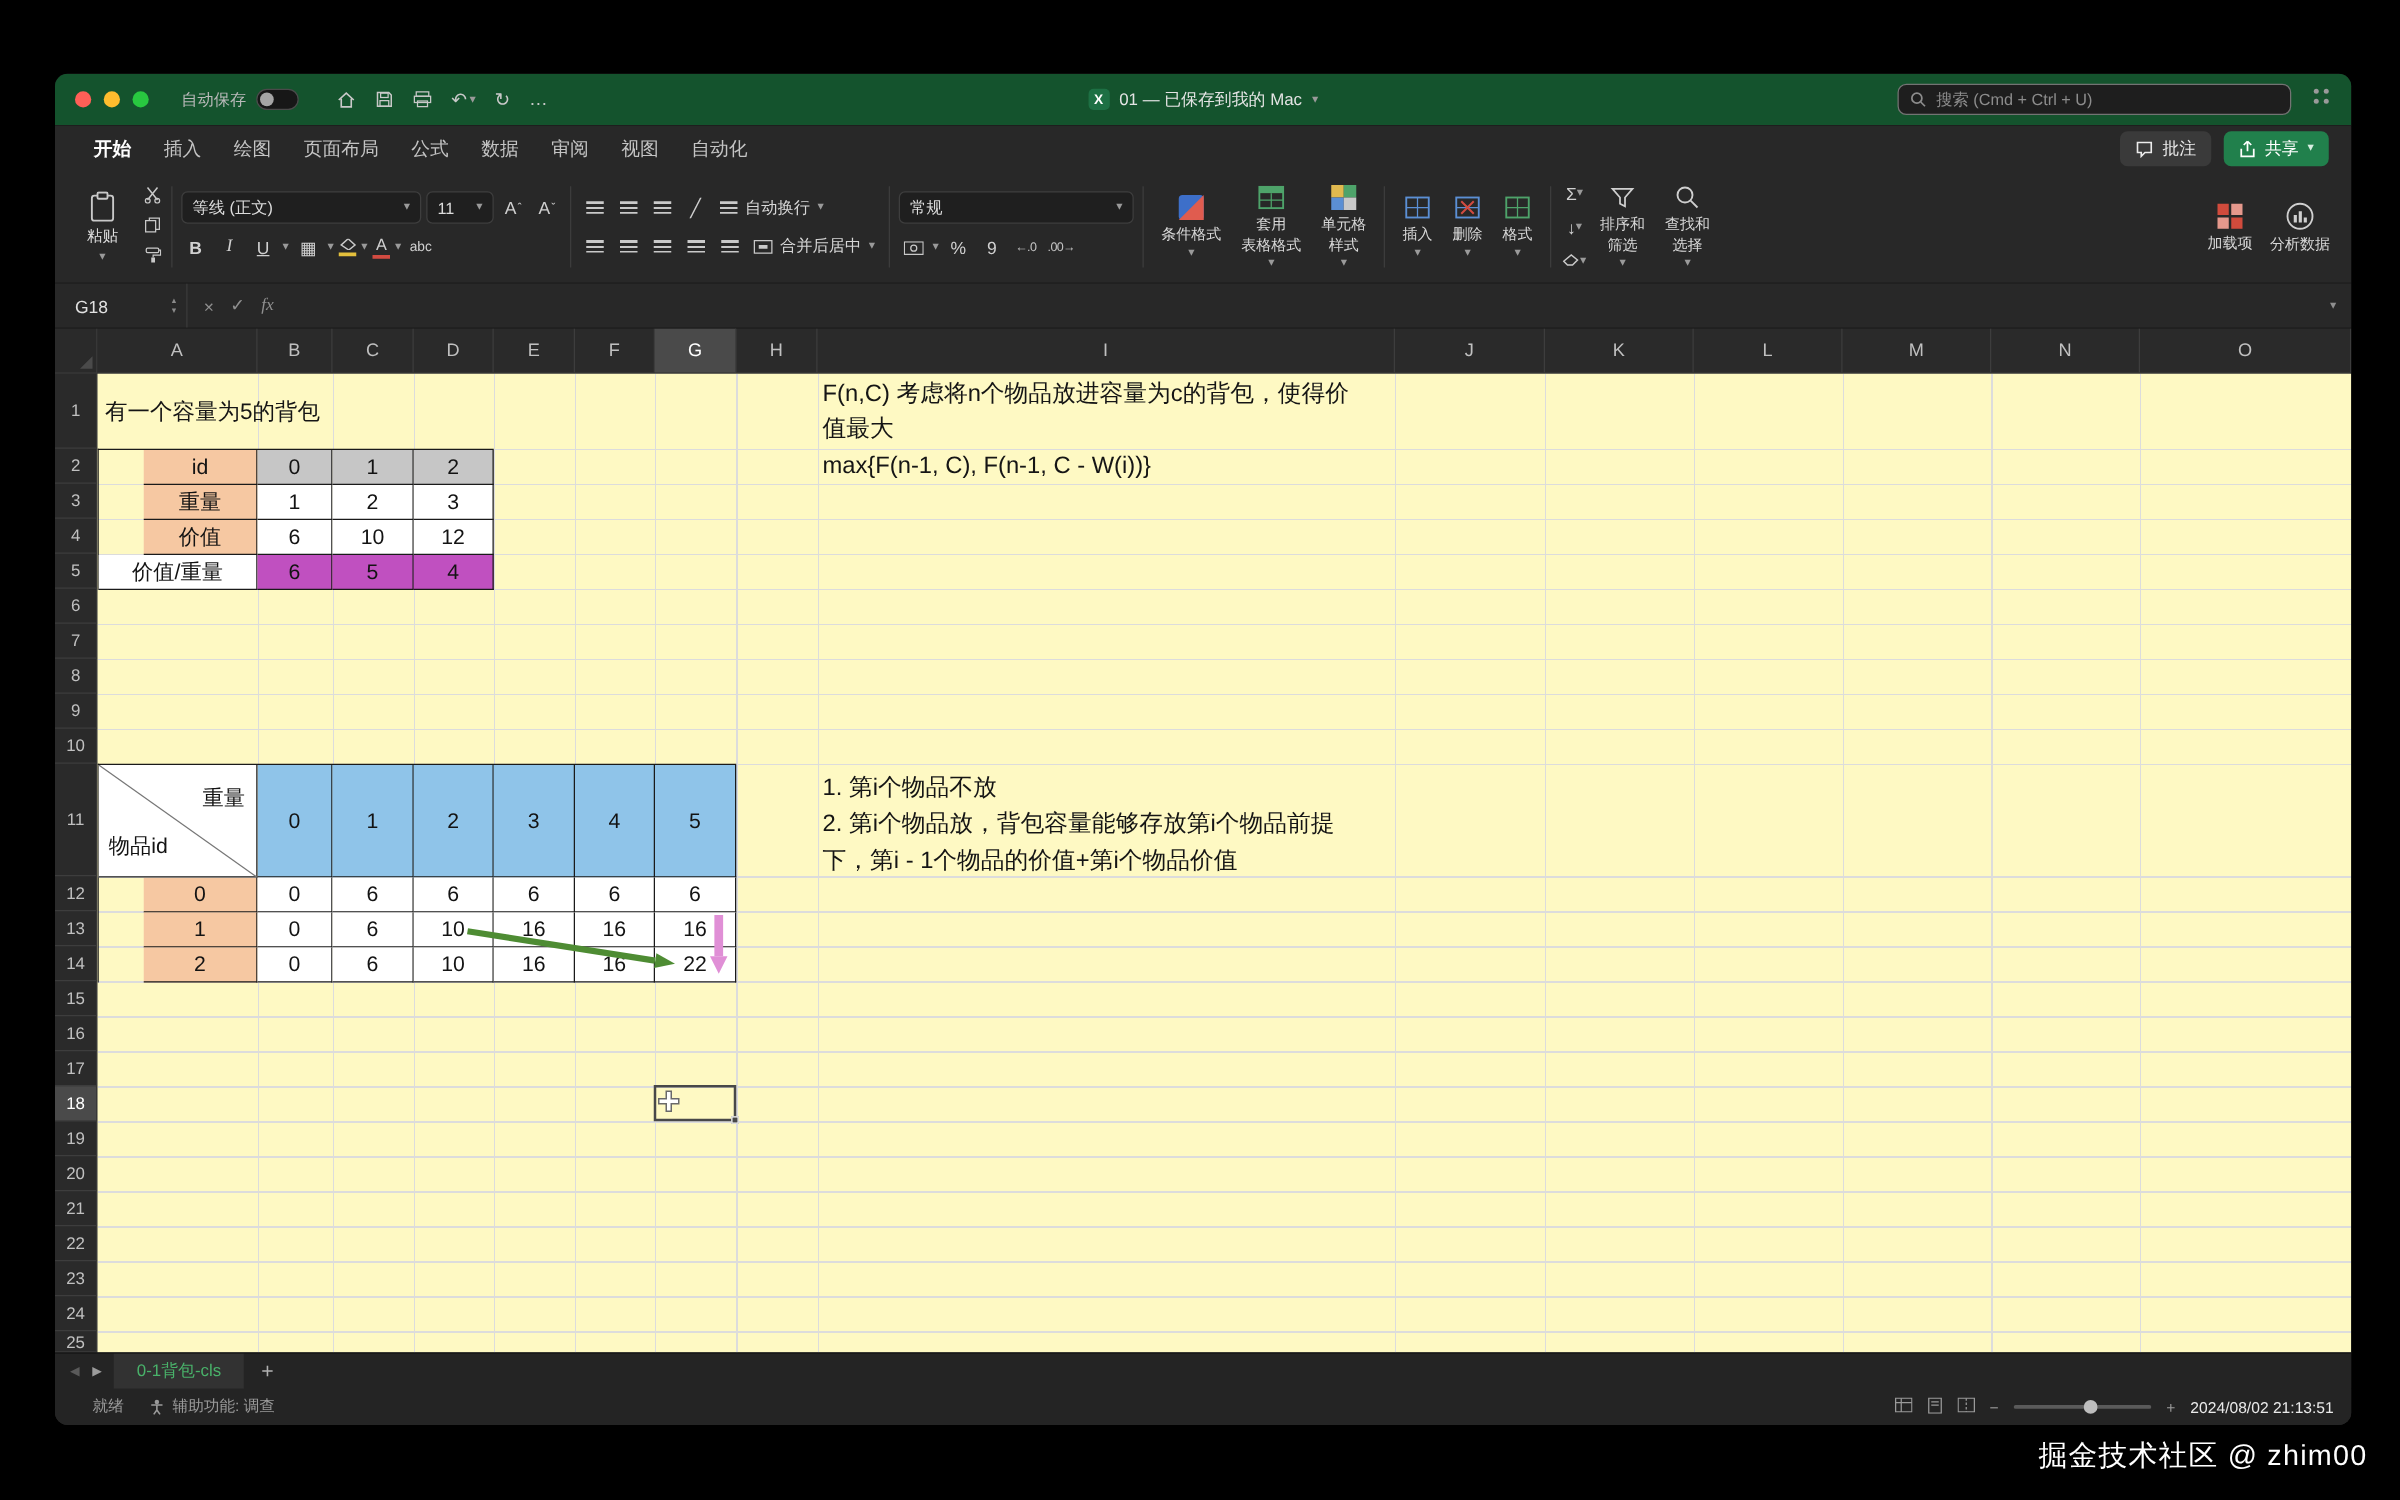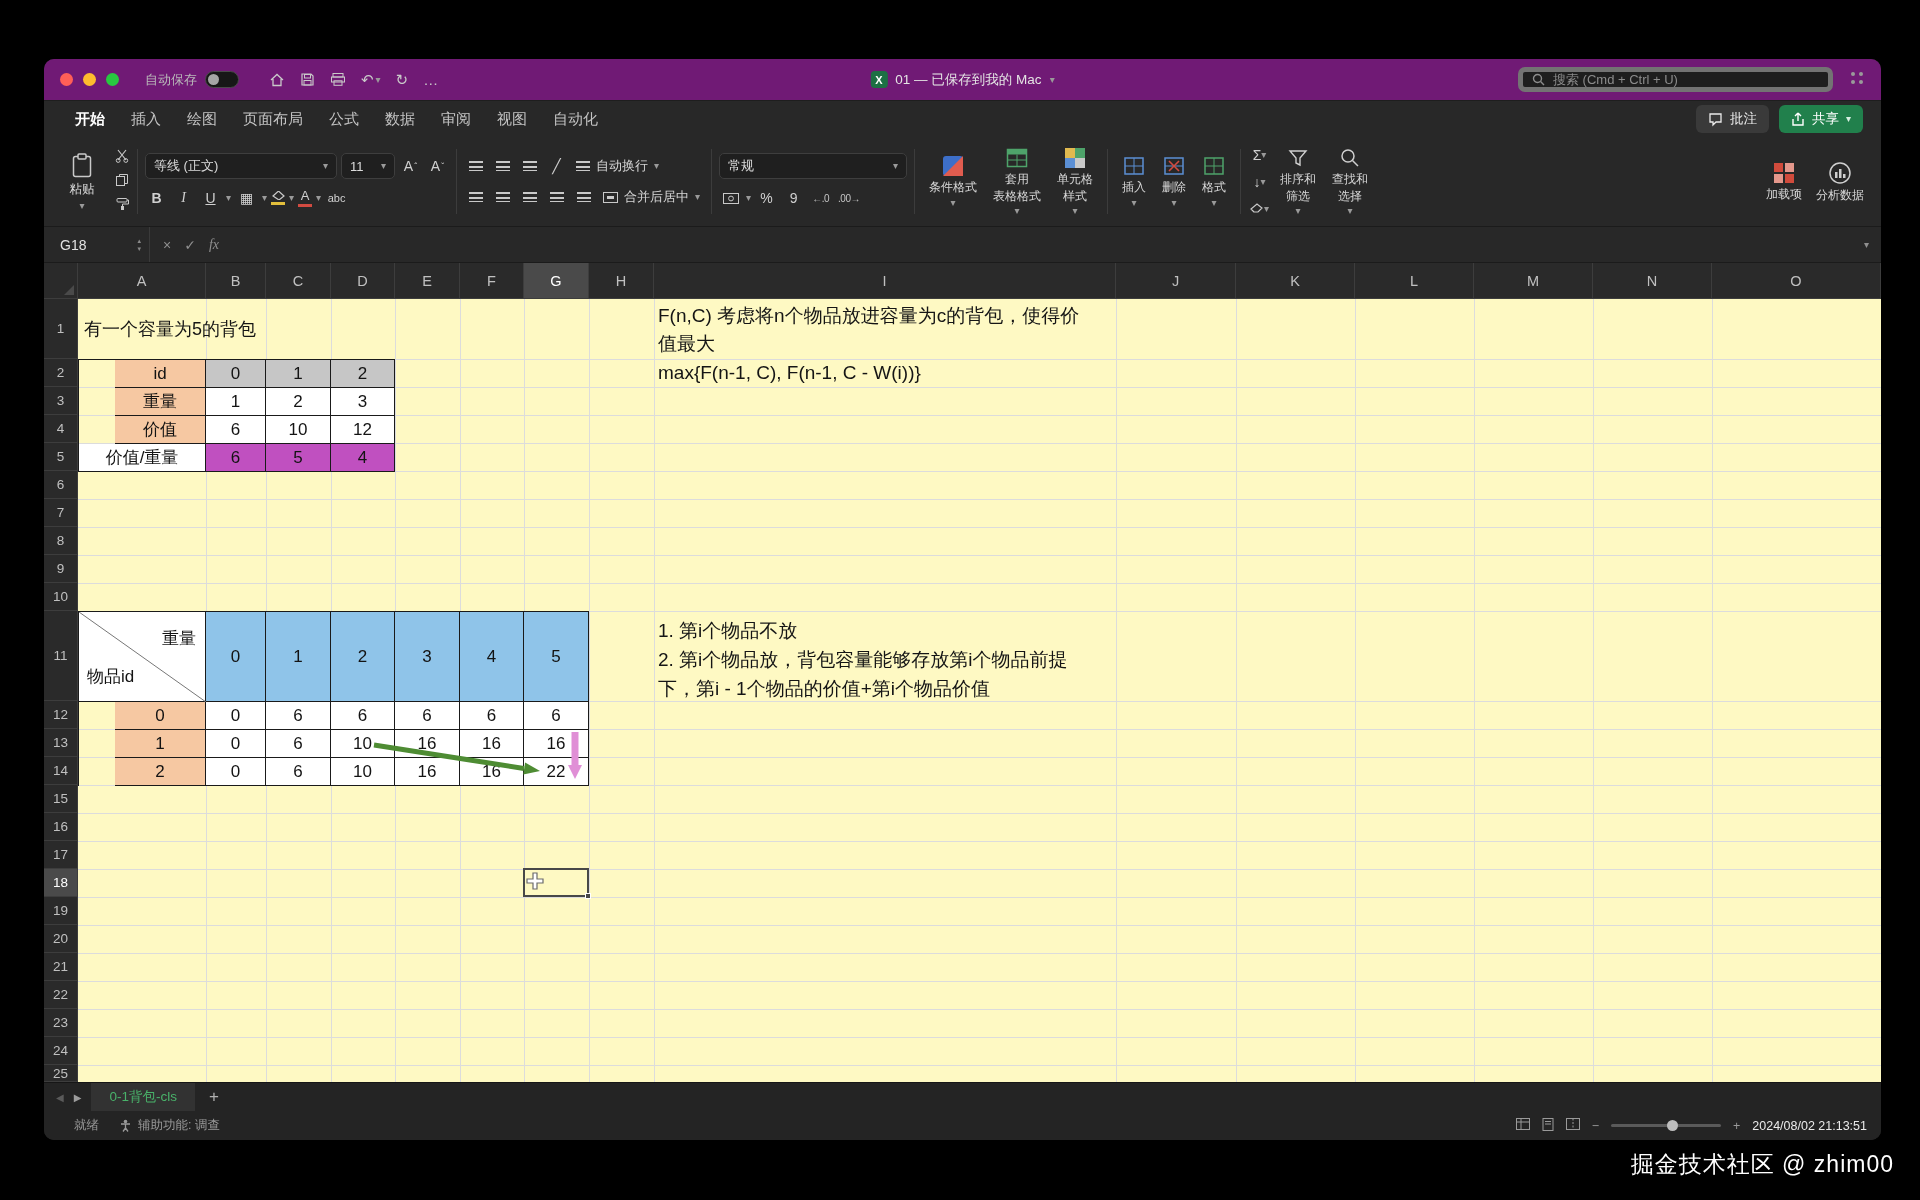--- a/index.html
+++ b/index.html
@@ -9,34 +9,34 @@
     font-family: "Liberation Sans", "DejaVu Sans", sans-serif;
     overflow: hidden;
   }
   .window {
     position: absolute; left: 44px; top: 59px; width: 1837px; height: 1081px;
     background: #282828; border-radius: 10px; overflow: hidden;
   }
   
   .titlebar {
     position: absolute; left: 0; top: 0; right: 0; height: 42px;
-    background: #701a75; border-bottom: 1px solid #1e1e1e;
+    background: #14532d; border-bottom: 1px solid #1e1e1e;
     display: flex; align-items: center; padding: 0 16px; gap: 10px;
   }
   .tl { width: 13px; height: 13px; border-radius: 50%; flex: 0 0 auto; }
   .tl.red { background: #ff5f57; } .tl.yellow { background: #febc2e; } .tl.green { background: #28c840; }
   .autosave { display: flex; align-items: center; gap: 8px; margin-left: 16px; color: #b9b9b9; font-size: 13px; }
   .toggle { width: 34px; height: 17px; border-radius: 9px; background: #171717; border: 1px solid #4a4a4a; position: relative; }
   .toggle .knob { position: absolute; left: 2px; top: 2px; width: 11px; height: 11px; border-radius: 50%; background: #a5a5a5; }
   .tb-icons { display: flex; align-items: center; gap: 15px; margin-left: 20px; color: #c9c9c9; }
   .tb-icons .ic { display: inline-flex; align-items: center; gap: 2px; }
   .title-center { position: absolute; left: 50%; transform: translateX(-50%); display: flex; align-items: center; gap: 8px; color: #e4e4e4; font-size: 13.5px; }
   .excel-badge { width: 17px; height: 17px; border-radius: 4px; background: #1d7044; color: #fff; font-size: 11px; font-weight: bold; display: flex; align-items: center; justify-content: center; }
   .titlebar-right { margin-left: auto; display: flex; align-items: center; gap: 16px; }
-  .searchbox { width: 315px; height: 25px; border-radius: 7px; background: #1e1e1e; border: 5px solid #737373; display: flex; align-items: center; gap: 8px; padding: 0 9px; color: #8c8c8c; font-size: 13px; }
+  .searchbox { width: 315px; height: 25px; border-radius: 7px; background: #1e1e1e; border: 1px solid #737373; display: flex; align-items: center; gap: 8px; padding: 0 9px; color: #8c8c8c; font-size: 13px; }
   .carat { color: #9a9a9a; font-size: 10px; line-height: 1; }
   
   .tabsrow { position: absolute; top: 42px; left: 0; right: 0; height: 36px; display: flex; align-items: center; padding: 0 18px; background: #282828; }
   .rtabs { display: flex; align-items: center; }
   .rtab { background: none; border: none; color: #c4c4c4; font-size: 15px; padding: 6px 13px; font-family: inherit; cursor: default; }
   .rtab:nth-of-type(1) { color: #fff; font-weight: bold; }
   .tabs-right { margin-left: auto; display: flex; align-items: center; gap: 10px; }
   .comments-btn { display: flex; align-items: center; gap: 7px; background: #3a3a3a; color: #ececec; border: none; border-radius: 6px; padding: 5px 12px; font-size: 13.5px; font-family: inherit; }
   .share-btn { display: flex; align-items: center; gap: 7px; background: #21804c; color: #fff; border: none; border-radius: 6px; padding: 5px 12px; font-size: 13.5px; font-family: inherit; }
   

